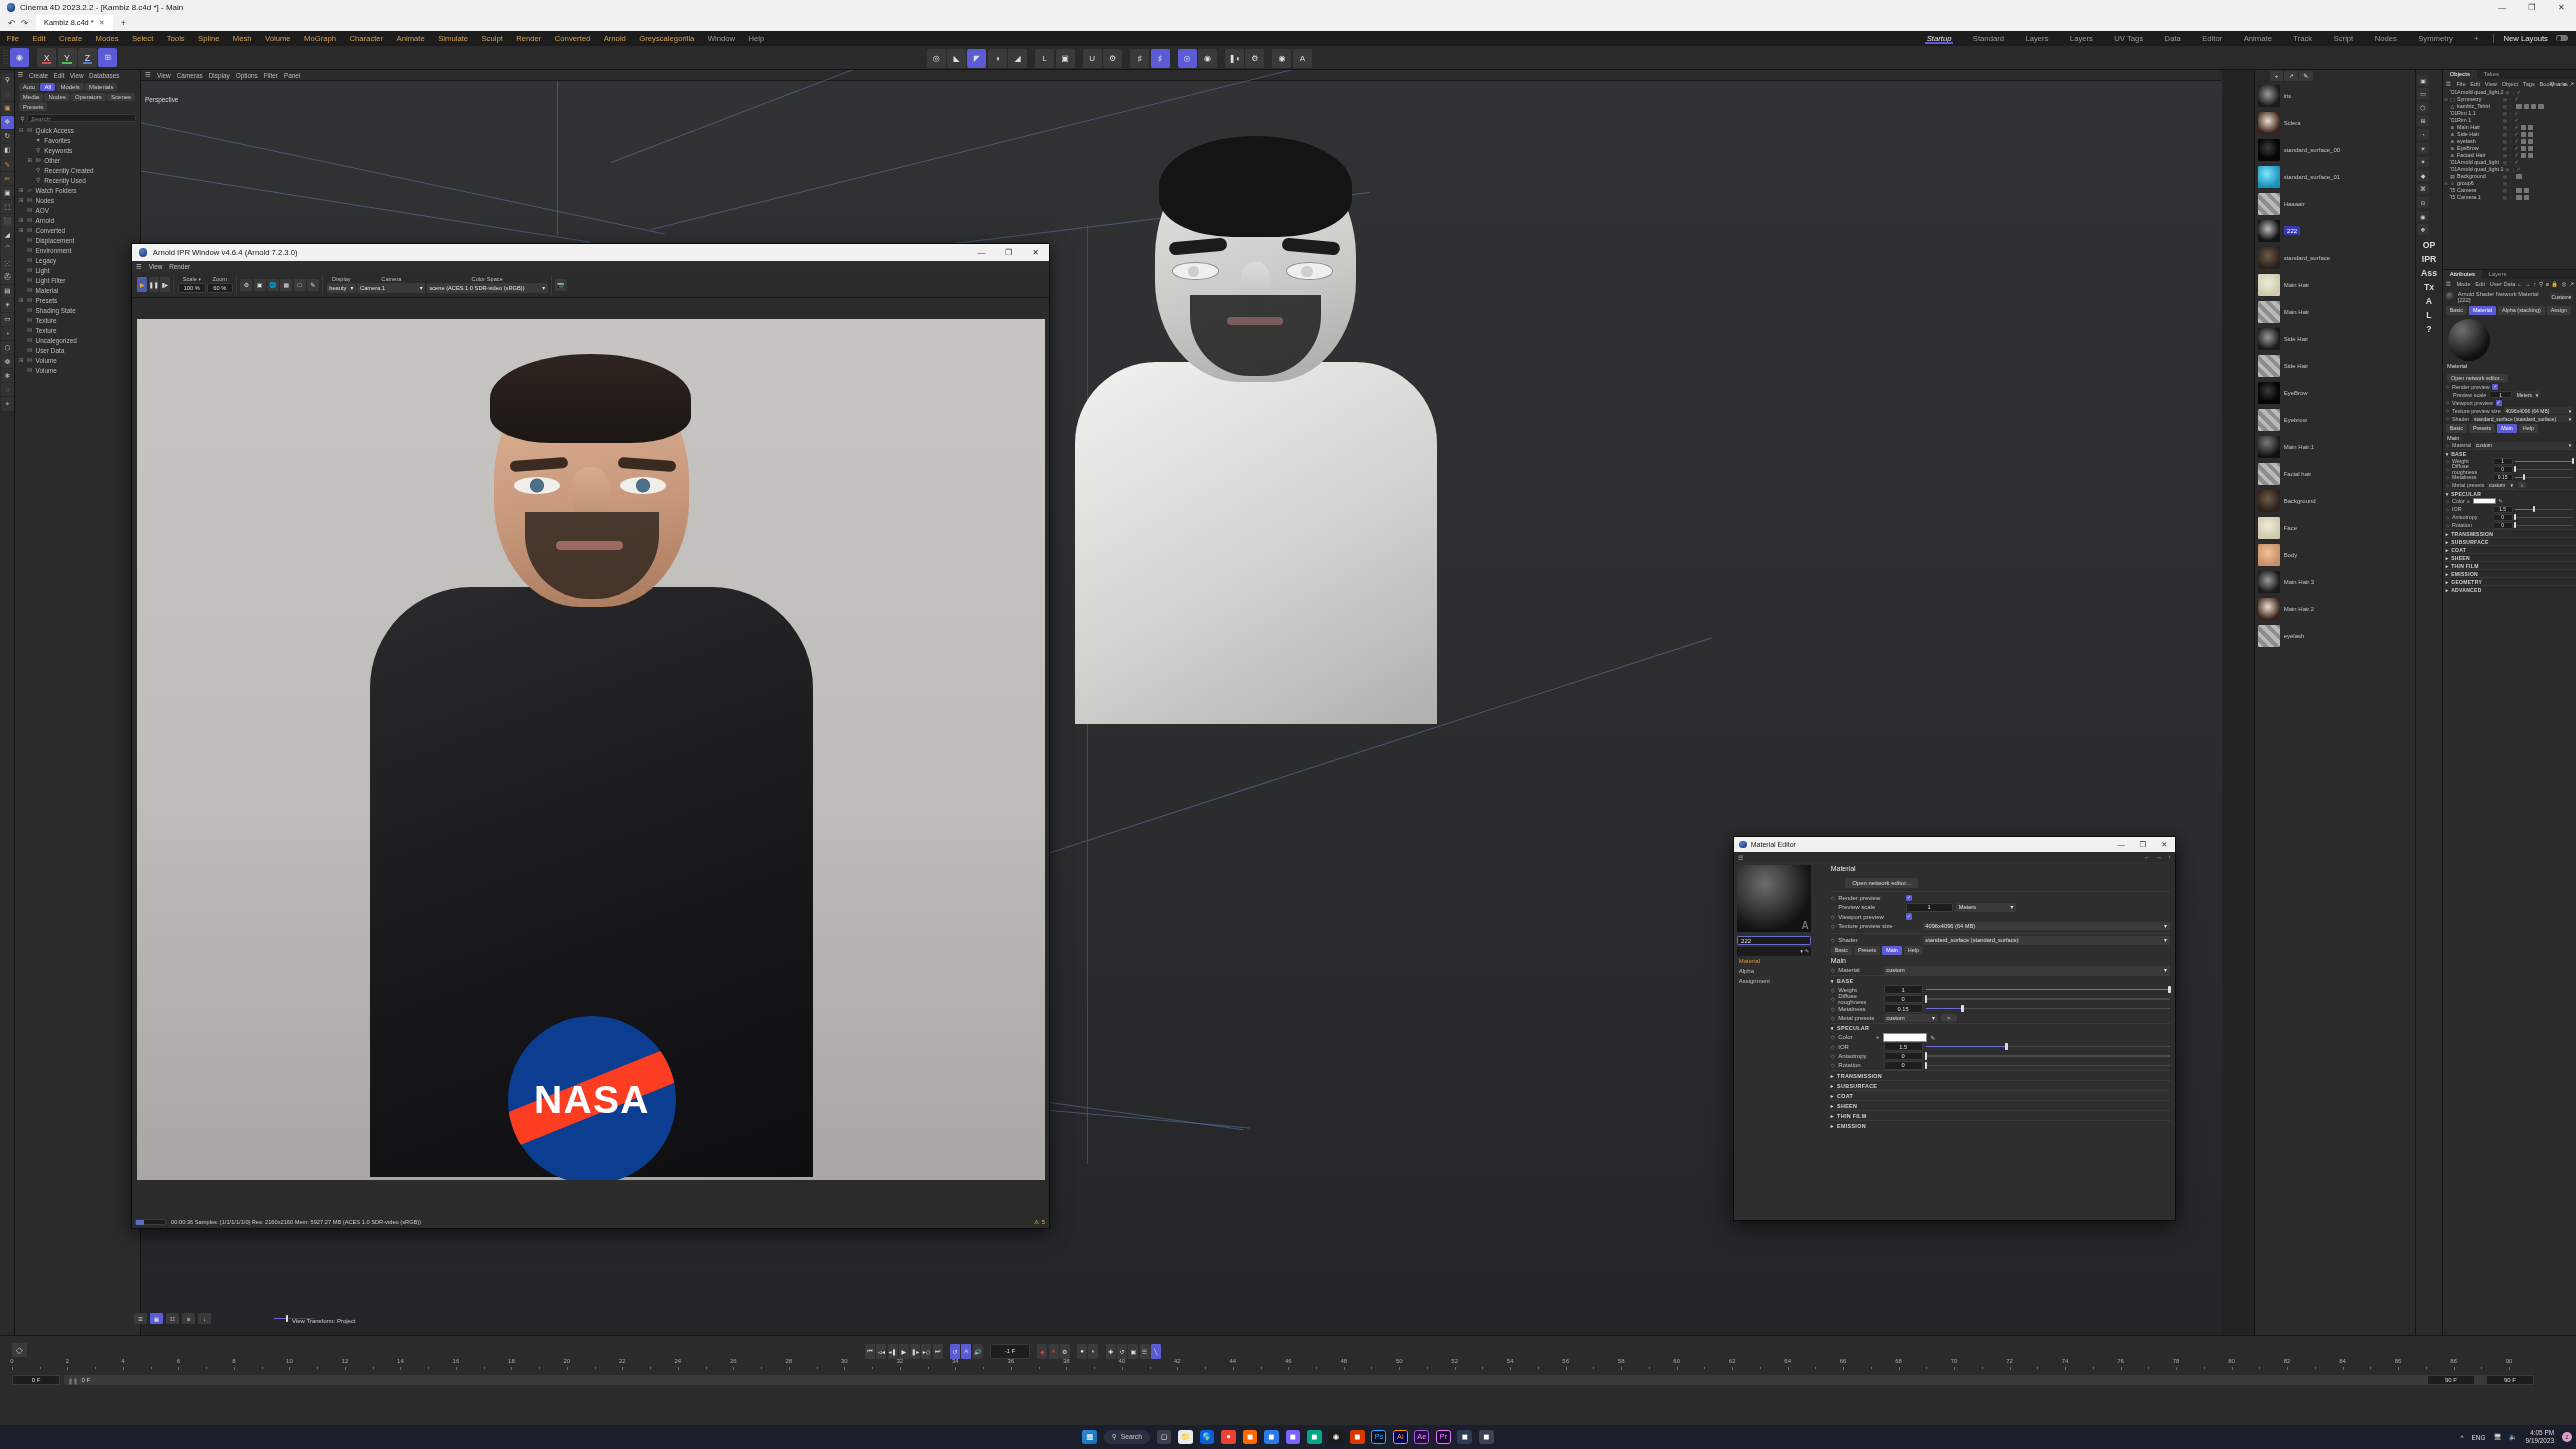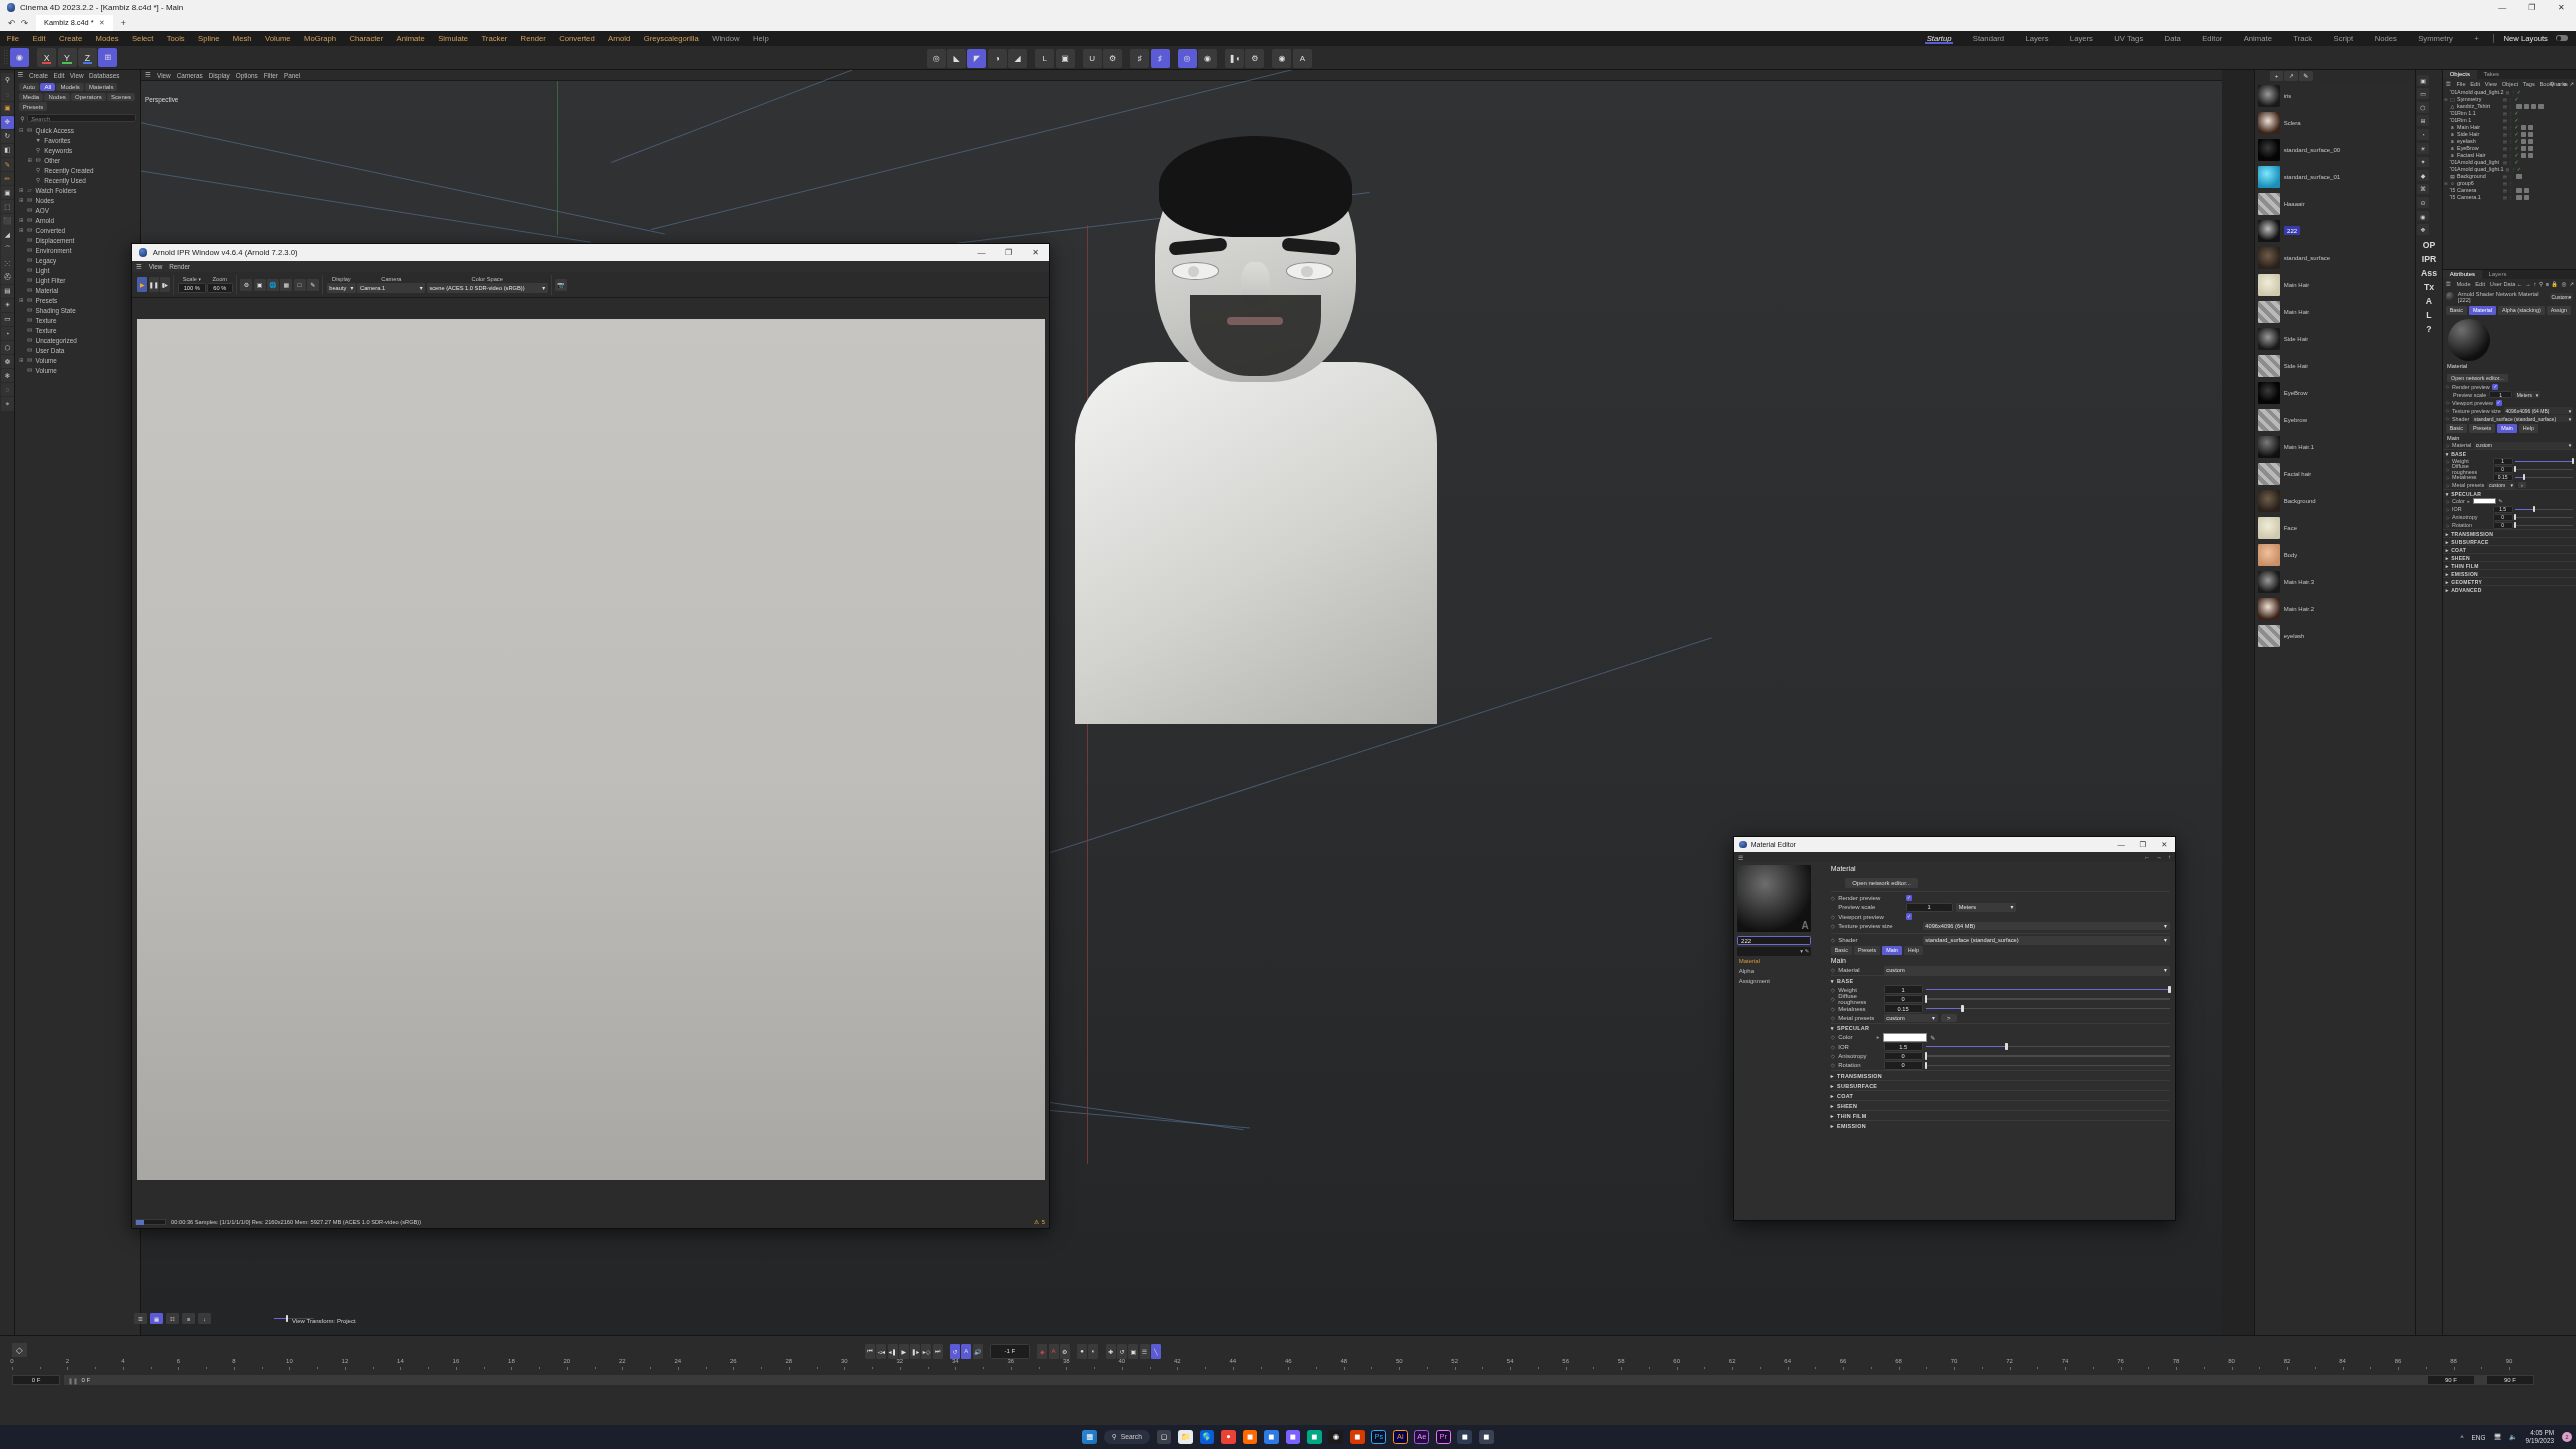--- a/index.html
+++ b/index.html
@@ -368,21 +368,21 @@
       <div class="mi">Modes</div>
       <div class="mi">Select</div>
       <div class="mi">Tools</div>
       <div class="mi">Spline</div>
       <div class="mi">Mesh</div>
       <div class="mi">Volume</div>
       <div class="mi">MoGraph</div>
       <div class="mi">Character</div>
       <div class="mi">Animate</div>
       <div class="mi">Simulate</div>
-      <div class="mi">Tracker</div>
+      <div class="mi">Sculpt</div>
       <div class="mi">Render</div>
       <div class="mi">Converted</div>
       <div class="mi">Arnold</div>
       <div class="mi">Greyscalegorilla</div>
       <div class="mi dim">Window</div>
       <div class="mi dim">Help</div>
     </div>
   <div class="layouts" id="layouts">
       <div class="lt active">Startup</div>
       <div class="lt">Standard</div>
@@ -1225,20 +1225,37 @@
           </div>
         </div>
       </div>
       <div class="ipr-grp">
         <div class="ibtn sq">📷</div>
       </div>
     </div>
 
     <div class="ipr-canvas">
       <div class="render-bg"></div>
+      <div class="rm">
+        <div class="rm-neck"></div>
+        <div class="rm-shirt">
+          <div class="nasa">
+            <span>NASA</span>
+          </div>
+        </div>
+        <div class="rm-head"></div>
+        <div class="rm-hair"></div>
+        <div class="rm-brow" style="left:221px; top:113px; transform:rotate(-4deg);"></div>
+        <div class="rm-brow" style="left:329px; top:113px; transform:rotate(4deg);"></div>
+        <div class="rm-eye" style="left:225px; top:131px;"></div>
+        <div class="rm-eye" style="left:331px; top:131px;"></div>
+        <div class="rm-nose"></div>
+        <div class="rm-beard"></div>
+        <div class="rm-mouth"></div>
+      </div>
     </div>
 
     <div class="ipr-status">
       <div class="progbar">
           <i></i>
         </div>
       <span>00:00:36  Samples: [1/1/1/1/1/0]  Res: 2160x2160  Mem: 5927.27 MB  (ACES 1.0 SDR-video (sRGB))</span>
       <span style="margin-left:auto; color:#e2b33c; display:flex; gap:2.7px; padding-right:4px;">
         <span>⚠</span>
         <span>5</span>

